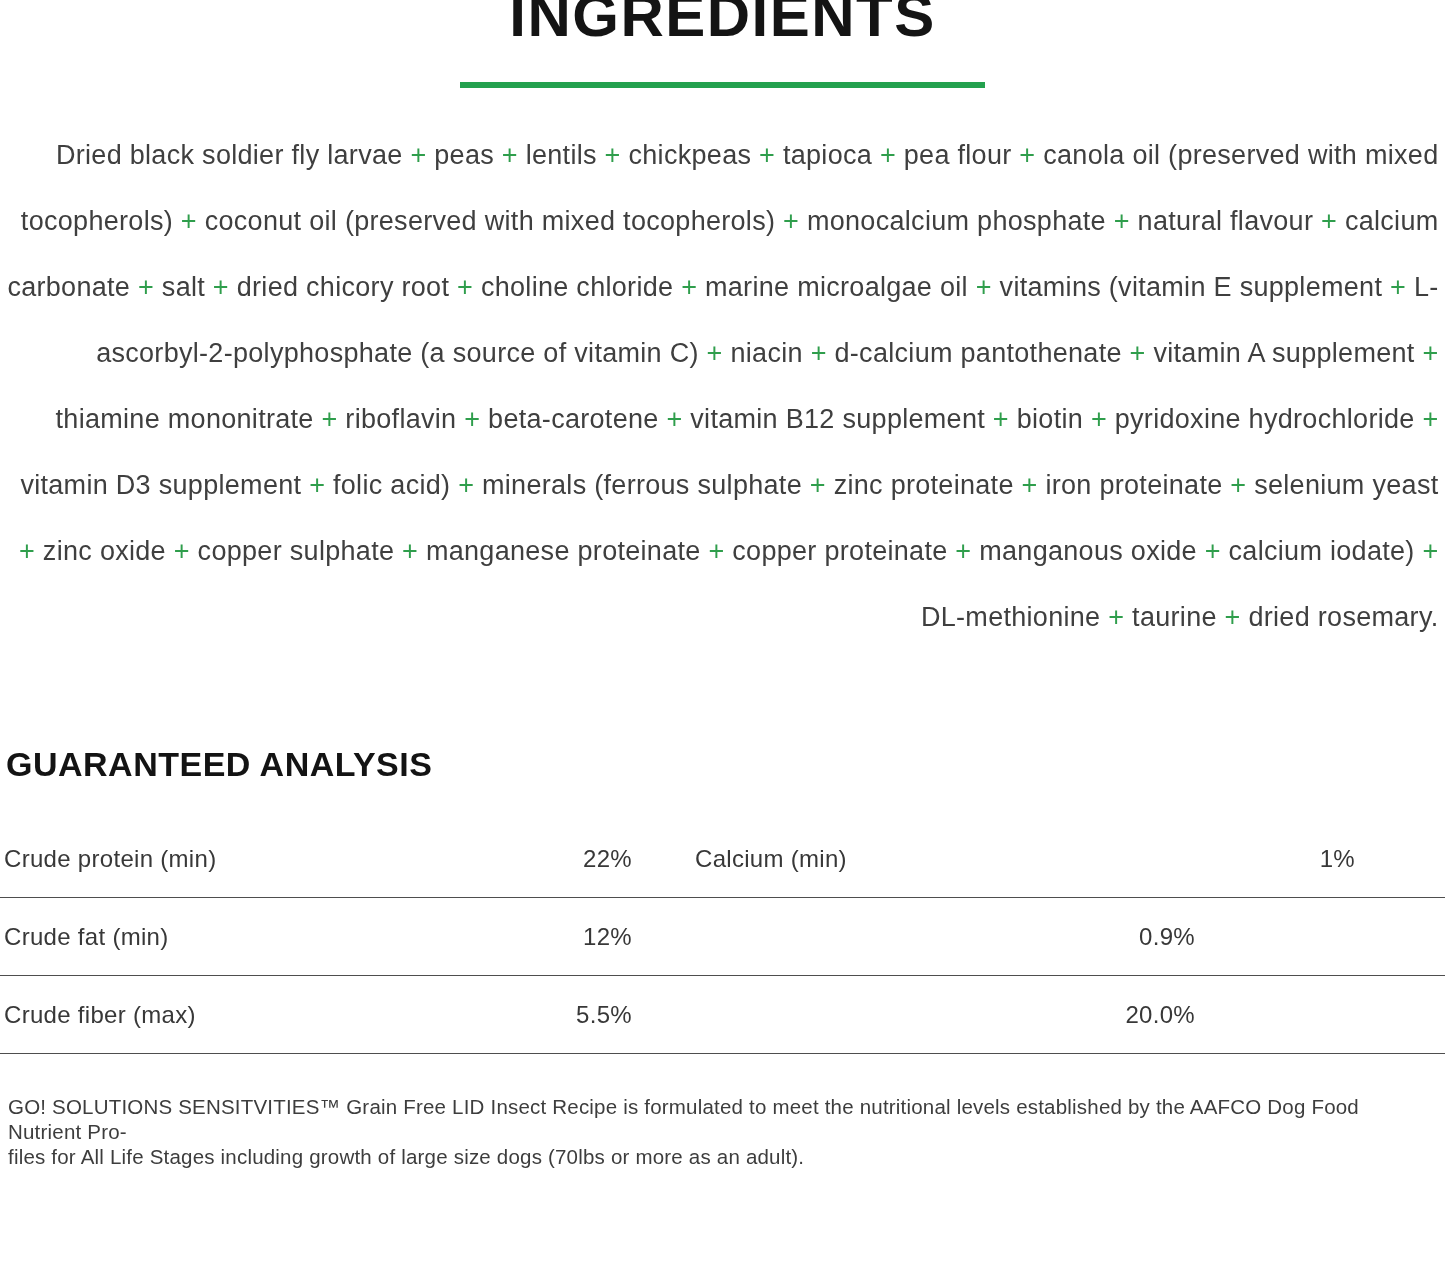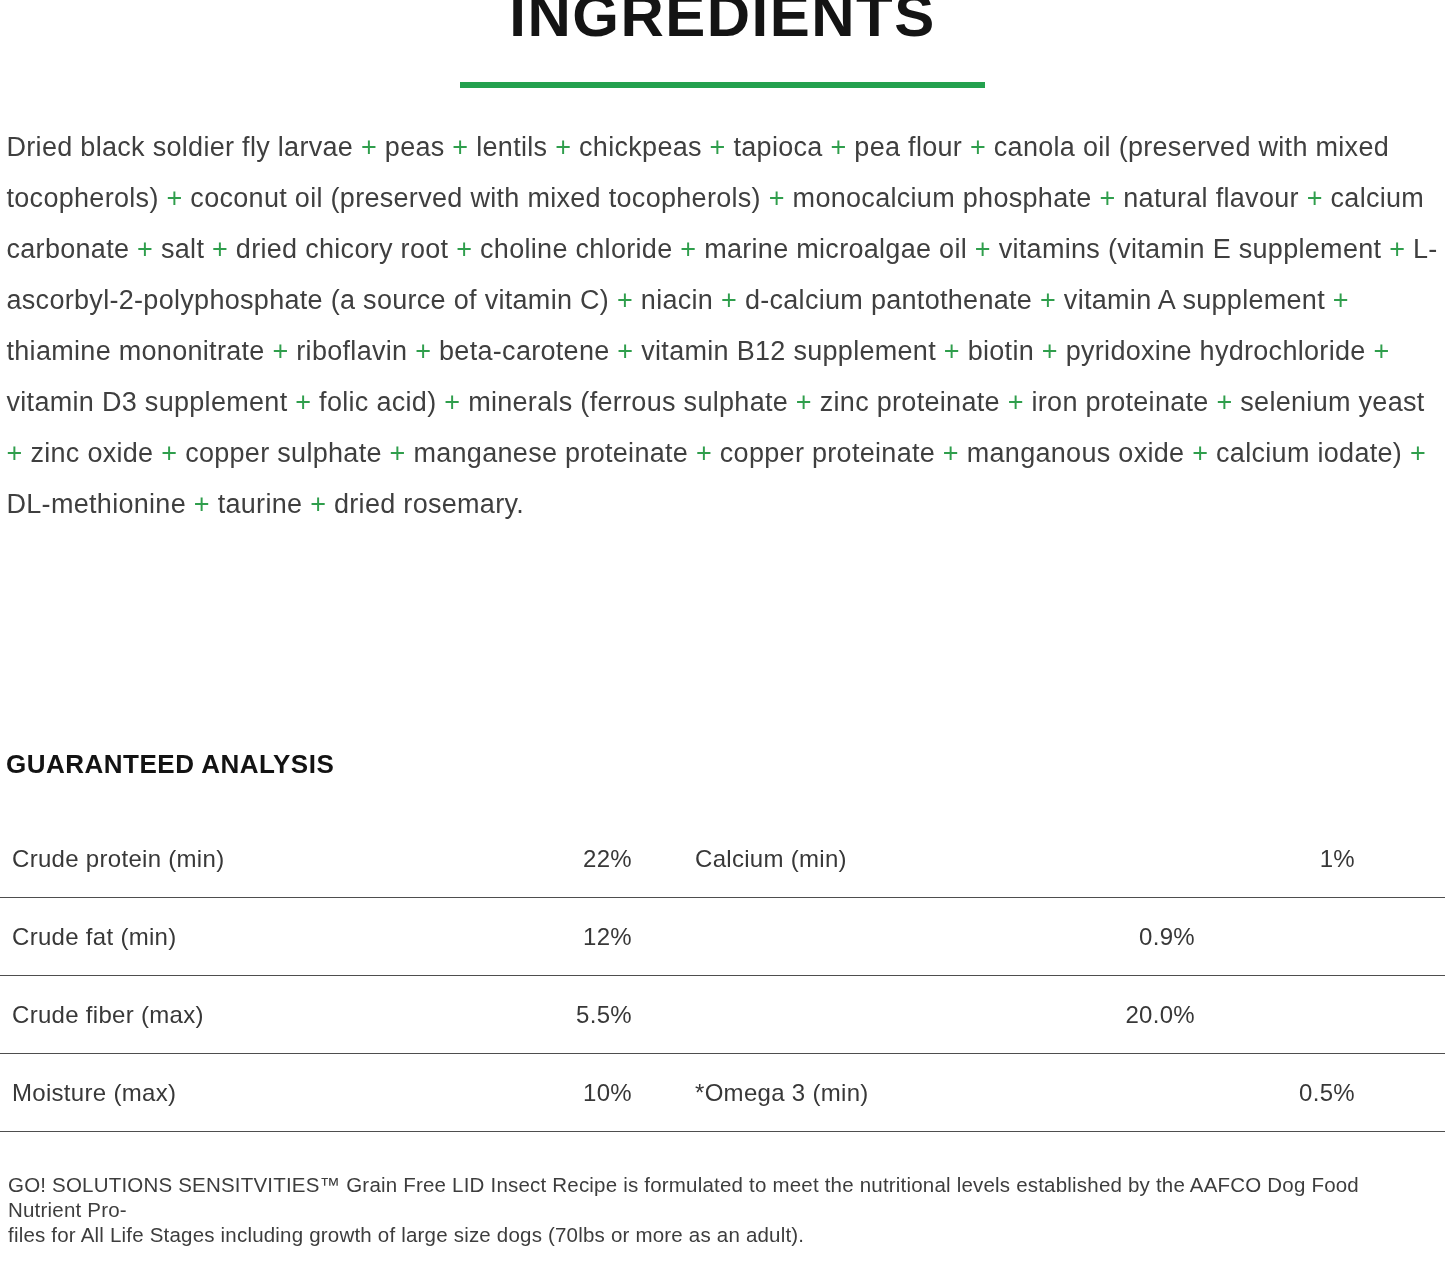--- a/index.html
+++ b/index.html
@@ -30,40 +30,40 @@
     width: 525px;
     height: 6px;
     margin: 36px auto 0 auto;
     background: #23a14e;
   }
 
   
   .ingredients {
     margin: 34px auto 0 auto;
     width: 1432px;
-    text-align: left;
+    text-align: right;
     font-size: 27px;
-    line-height: 51px;
+    line-height: 66px;
     letter-spacing: 0.3px;
     color: #3f3f3f;
   }
   .ingredients .plus {
     color: #2f9e4c;
   }
 
   
   .analysis-wrap {
     position: absolute;
     top: 745px;
     left: 0;
     right: 0;
   }
   .ga-title {
     margin: 0 0 0 6px;
-    font-size: 26px;
+    font-size: 34px;
     line-height: 38px;
     font-weight: 800;
     letter-spacing: 0.5px;
     color: #131313;
   }
   .ga-table {
     margin-top: 37px;
   }
   .ga-row {
     display: grid;
@@ -73,21 +73,21 @@
     height: 78px;
     border-bottom: 1.5px solid #4e4e4e;
     box-sizing: border-box;
   }
   .ga-cell {
     font-size: 24px;
     letter-spacing: 0.3px;
     color: #383838;
   }
   .ga-label {
-    padding-left: 12px;
+    padding-left: 4px;
   }
   .ga-label-right {
     padding-left: 63px;
   }
   .ga-value {
     text-align: right;
     padding-left: 0;
   }
 
   .footnote {
@@ -128,24 +128,18 @@
       <div class="ga-row">
         <div class="ga-cell ga-label">Crude fat (min)</div>
         <div class="ga-cell ga-value">12%</div>
         <div class="ga-cell ga-value">0.9%</div>
       </div>
       <div class="ga-row">
         <div class="ga-cell ga-label">Crude fiber (max)</div>
         <div class="ga-cell ga-value">5.5%</div>
         <div class="ga-cell ga-value">20.0%</div>
       </div>
-      <div class="ga-row">
-        <div class="ga-cell ga-label">Moisture (max)</div>
-        <div class="ga-cell ga-value">10%</div>
-        <div class="ga-cell ga-label ga-label-right">*Omega 3 (min)</div>
-        <div class="ga-cell ga-value">0.5%</div>
-      </div>
     </div>
 
 
   <div class="formulation">GO! SOLUTIONS SENSITVITIES™ Grain Free LID Insect Recipe is formulated to meet the nutritional levels established by the AAFCO Dog Food Nutrient Pro-
 files for All Life Stages including growth of large size dogs (70lbs or more as an adult).</div>
 </div>
 
 </body></html>

